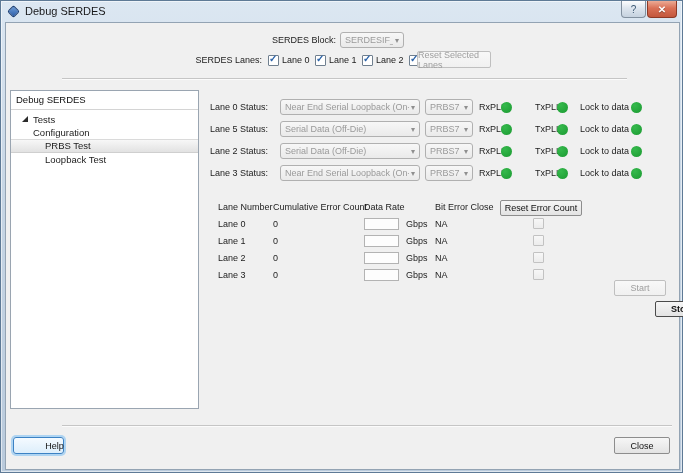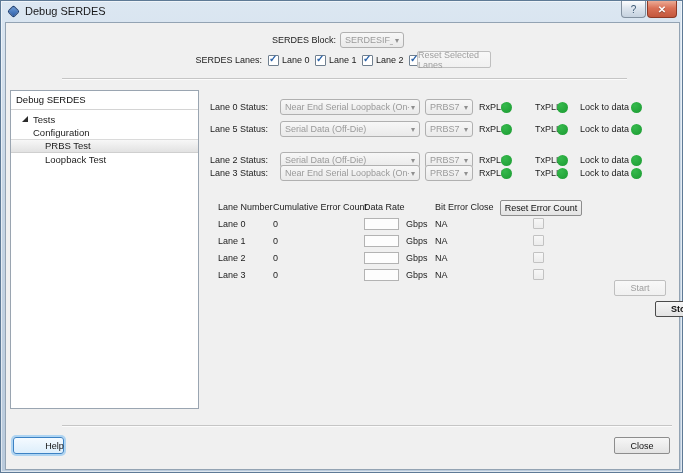--- a/index.html
+++ b/index.html
@@ -156,21 +156,21 @@
         <span class="dd-arrow">▾</span>
       </div>
       <span class="ind-lbl" style="left:473px;">RxPLL</span>
       <span class="dot" style="left:495px;"></span>
       <span class="ind-lbl" style="left:529px;">TxPLL</span>
       <span class="dot" style="left:551px;"></span>
       <span class="ind-lbl" style="left:574px;">Lock to data</span>
       <span class="dot" style="left:625px;"></span>
     </div>
 
-    <div class="status-row" style="top:126px;">
+    <div class="status-row" style="top:117px;">
       <span class="s-label">Lane 2 Status:</span>
       <div class="dd" style="left:274px;top:3px;width:140px;">
         <span class="txt">Serial Data (Off-Die)</span>
         <span class="dd-arrow">▾</span>
       </div>
       <div class="dd" style="left:419px;top:3px;width:48px;">
         <span class="txt">PRBS7</span>
         <span class="dd-arrow">▾</span>
       </div>
       <span class="ind-lbl" style="left:473px;">RxPLL</span>

